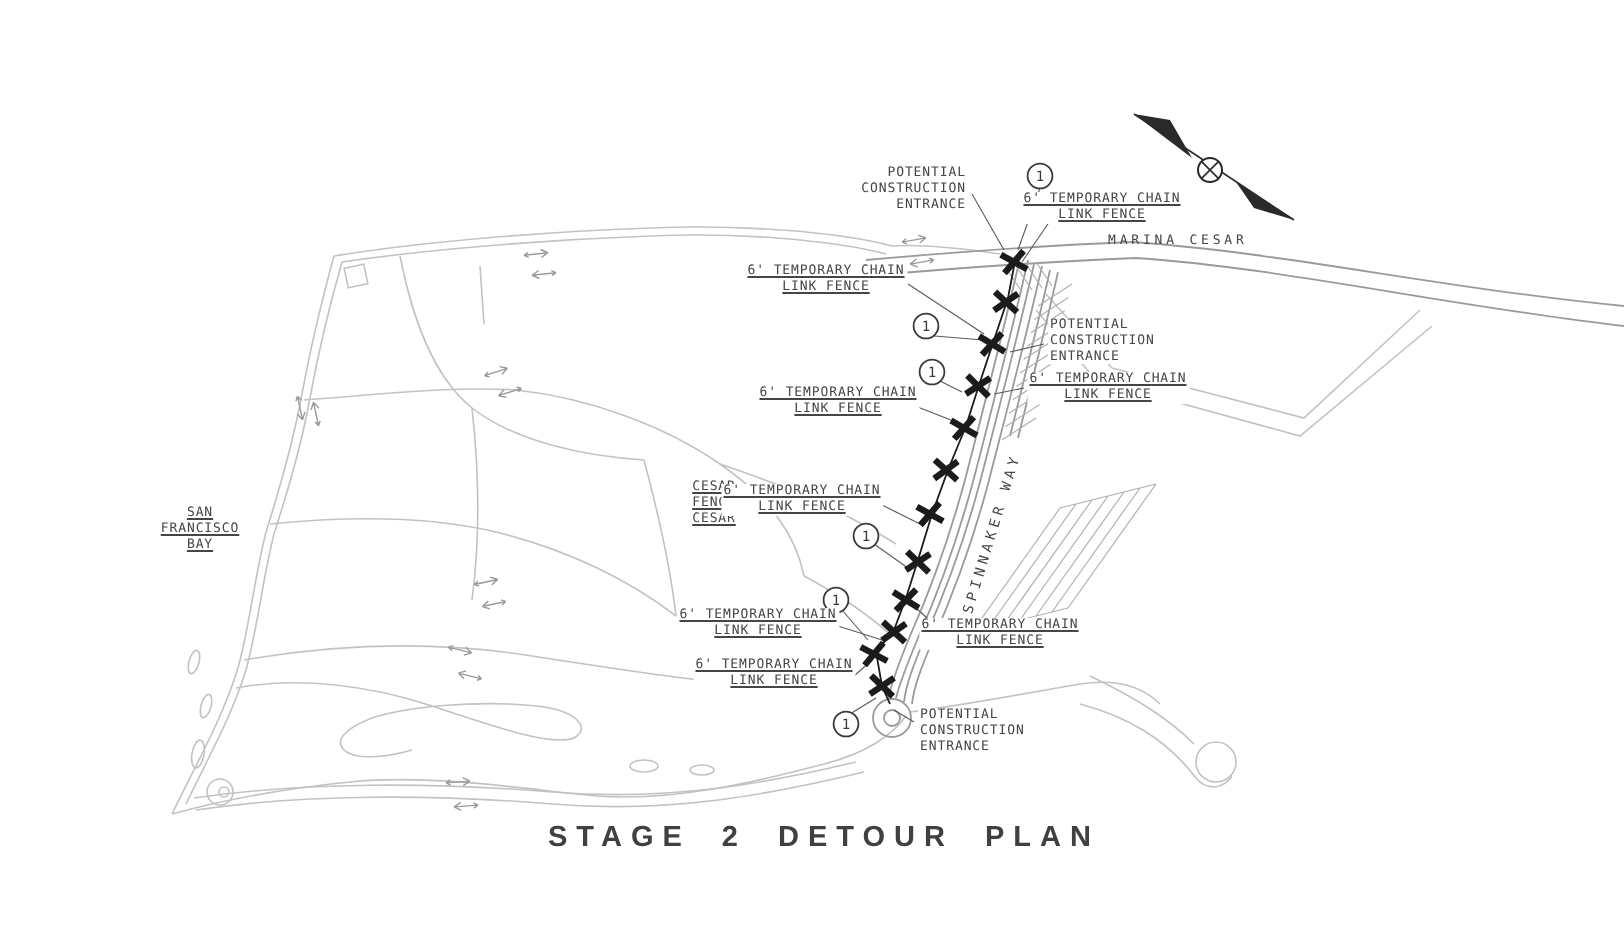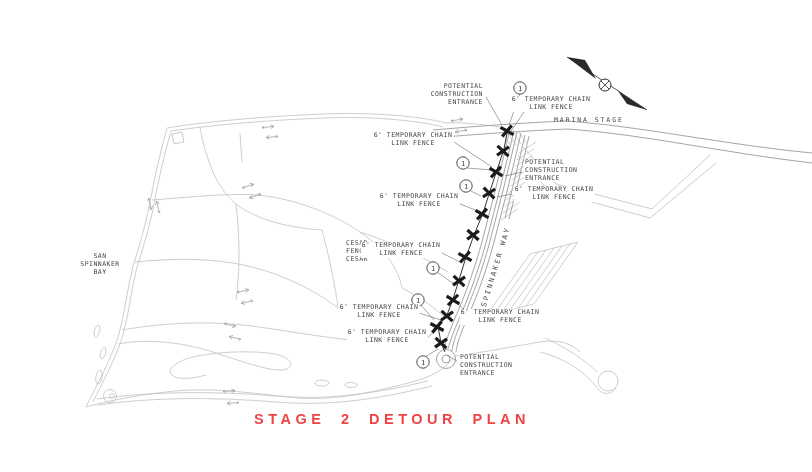--- a/index.html
+++ b/index.html
@@ -6,32 +6,32 @@
   #sheet{
     position:relative;width:812px;height:472px;background:#fff;overflow:hidden;
     font-family:"DejaVu Sans Mono",monospace;
   }
   #linework{position:absolute;left:0;top:0;}
   .lbl{
     position:absolute;font:6.5px/7.8px "DejaVu Sans Mono",monospace;
     letter-spacing:.45px;color:#454545;background:#fff;white-space:nowrap;
     padding:0 1px;text-align:center;
   }
-  .cc{transform:translateX(-50%);}
+  .cc{transform:translateX(-50%);text-decoration:underline;}
   .rr{transform:translateX(-100%);text-align:right;}
   .ll{text-align:left;}
   .marina{letter-spacing:1.9px;background:transparent;}
   .spin{
     left:497px;top:267px;transform:translate(-50%,-50%) rotate(-73deg);
     font-size:7px;letter-spacing:2.2px;padding:0 3px;
   }
   .title{
-    position:absolute;left:392px;top:411px;transform:translateX(-50%);
+    position:absolute;left:412px;top:411px;transform:translateX(-50%);
     font-family:"Liberation Sans",sans-serif;font-weight:700;font-size:14.5px;
-    letter-spacing:4.5px;word-spacing:7px;color:#ef4444;white-space:nowrap;background:transparent;
+    letter-spacing:4.5px;word-spacing:7px;color:#404040;white-space:nowrap;background:transparent;
   }
 </style>
 </head>
 <body>
 
 <div id="sheet">
 
   <svg id="linework" width="812" height="472" viewBox="0 0 812 472">
     <defs>
       <g id="fa">
@@ -192,31 +192,31 @@
       <path d="M 567,57 L 647,110" stroke="#2a2a2a" stroke-width="0.8" fill="none"></path>
       <polygon points="567,57 596,79 585,60" fill="#2a2a2a"></polygon>
       <polygon points="647,110 618,91 627,104" fill="#2a2a2a"></polygon>
       <circle cx="605" cy="85" r="6" fill="#fff" stroke="#2a2a2a" stroke-width="1"></circle>
       <path d="M 600.8,80.8 L 609.2,89.2 M 600.8,89.2 L 609.2,80.8" stroke="#2a2a2a" stroke-width="0.8"></path>
     </g>
   </svg>
 
   <div class="lbl cc" style="left:100px;top:253px;">
     <div>SAN</div>
-    <div>SPINNAKER</div>
+    <div>FRANCISCO</div>
     <div>BAY</div>
   </div>
 
   <div class="lbl cc" style="left:357px;top:220px;margin-top:20px;">
     <div>CESAR</div>
     <div>FENCE</div>
     <div>CESAR</div>
   </div>
 
-  <div class="lbl marina" style="left:553px;top:117px;">MARINA STAGE</div>
+  <div class="lbl marina" style="left:553px;top:117px;">MARINA CESAR</div>
 
   <div class="lbl spin">SPINNAKER WAY</div>
 
   <div class="lbl rr" style="left:484px;top:83px;">
     <div>POTENTIAL</div>
     <div>CONSTRUCTION</div>
     <div>ENTRANCE</div>
   </div>
   <div class="lbl ll" style="left:524px;top:159px;">
     <div>POTENTIAL</div>

